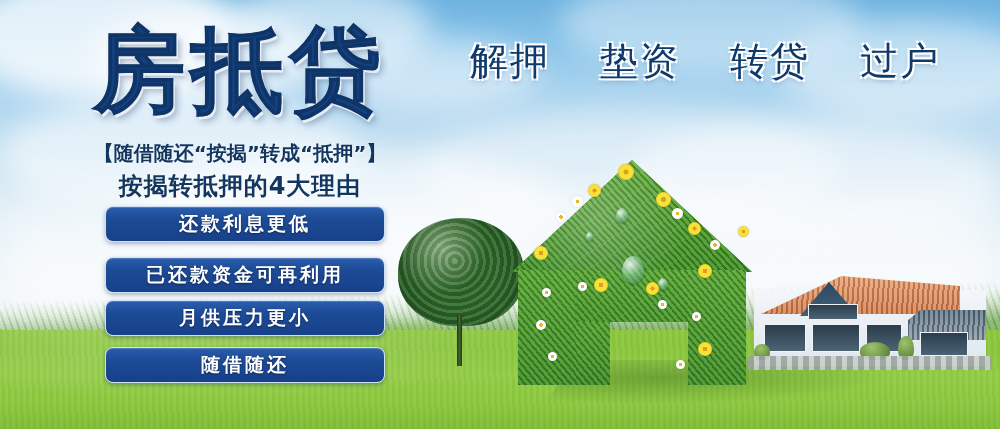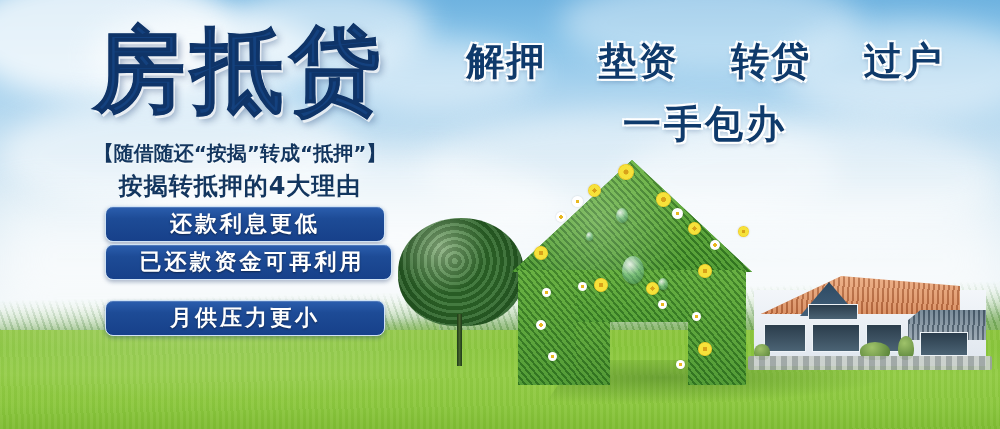--- a/index.html
+++ b/index.html
@@ -177,21 +177,21 @@
     font-weight:700;color:#13365f;
     text-shadow:0 1px 2px rgba(255,255,255,.85);
   }
   .title-sub1{top:140px;font-size:20px;letter-spacing:0px;}
   .title-sub2{top:170px;font-size:24px;letter-spacing:1px;}
 
   .headline{
     position:absolute;left:455px;top:36px;width:500px;
     text-align:center;
     font-family:"DejaVu Sans","Liberation Sans",sans-serif;
-    font-weight:700;
+    font-weight:400;
     color:#0f3a6b;
     text-shadow:
       -2px -2px 0 rgba(255,255,255,.95),
        2px -2px 0 rgba(255,255,255,.95),
       -2px  2px 0 rgba(255,255,255,.95),
        2px  2px 0 rgba(255,255,255,.95),
        0 3px 5px rgba(30,60,110,.35);
   }
   .hl-line1{font-size:38px;letter-spacing:2px;white-space:nowrap;}
   .hl-line2{font-size:38px;letter-spacing:3px;margin-top:12px;white-space:nowrap;}
@@ -200,25 +200,25 @@
   
   .btn{
     position:absolute;left:105px;width:278px;height:34px;
     border-radius:8px;
     background:linear-gradient(180deg,#2b5eae 0%,#1d4b96 35%,#17408a 100%);
     border:1.5px solid #cfe2f5;
     box-shadow:0 2px 4px rgba(20,50,100,.35), inset 0 1px 0 rgba(255,255,255,.18);
     display:flex;align-items:center;justify-content:center;
     color:#ffffff;
     font-family:Liberation Sans, sans-serif;
-    font-weight:700;font-size:22px;letter-spacing:3px;
+    font-weight:700;font-size:19px;letter-spacing:3px;
     text-shadow:0 1px 2px rgba(0,0,0,.45);
   }
   .b1{top:206px;}
-  .b2{top:244px;padding-left:7px;}
+  .b2{top:257px;}
   .b3{top:300px;text-align:center;}
   .b4{top:347px;}
 </style>
 </head>
 <body>
 
 <div id="banner">
 
   <div class="sky">
     <div class="cloud c1"></div>
@@ -307,20 +307,20 @@
   <div class="headline">
     <div class="hl-line1">
       <span>解押</span>
       <span class="hl-gap"></span>
       <span>垫资</span>
       <span class="hl-gap"></span>
       <span>转贷</span>
       <span class="hl-gap"></span>
       <span>过户</span>
     </div>
-    <div class="hl-line2">一手包办</div>
   </div>
 
   <div class="btn b1">还款利息更低</div>
   <div class="btn b2">已还款资金可再利用</div>
   <div class="btn b3">月供压力更小</div>
+  <div class="btn b4">随借随还</div>
 
 </div>
 
 </body></html>

